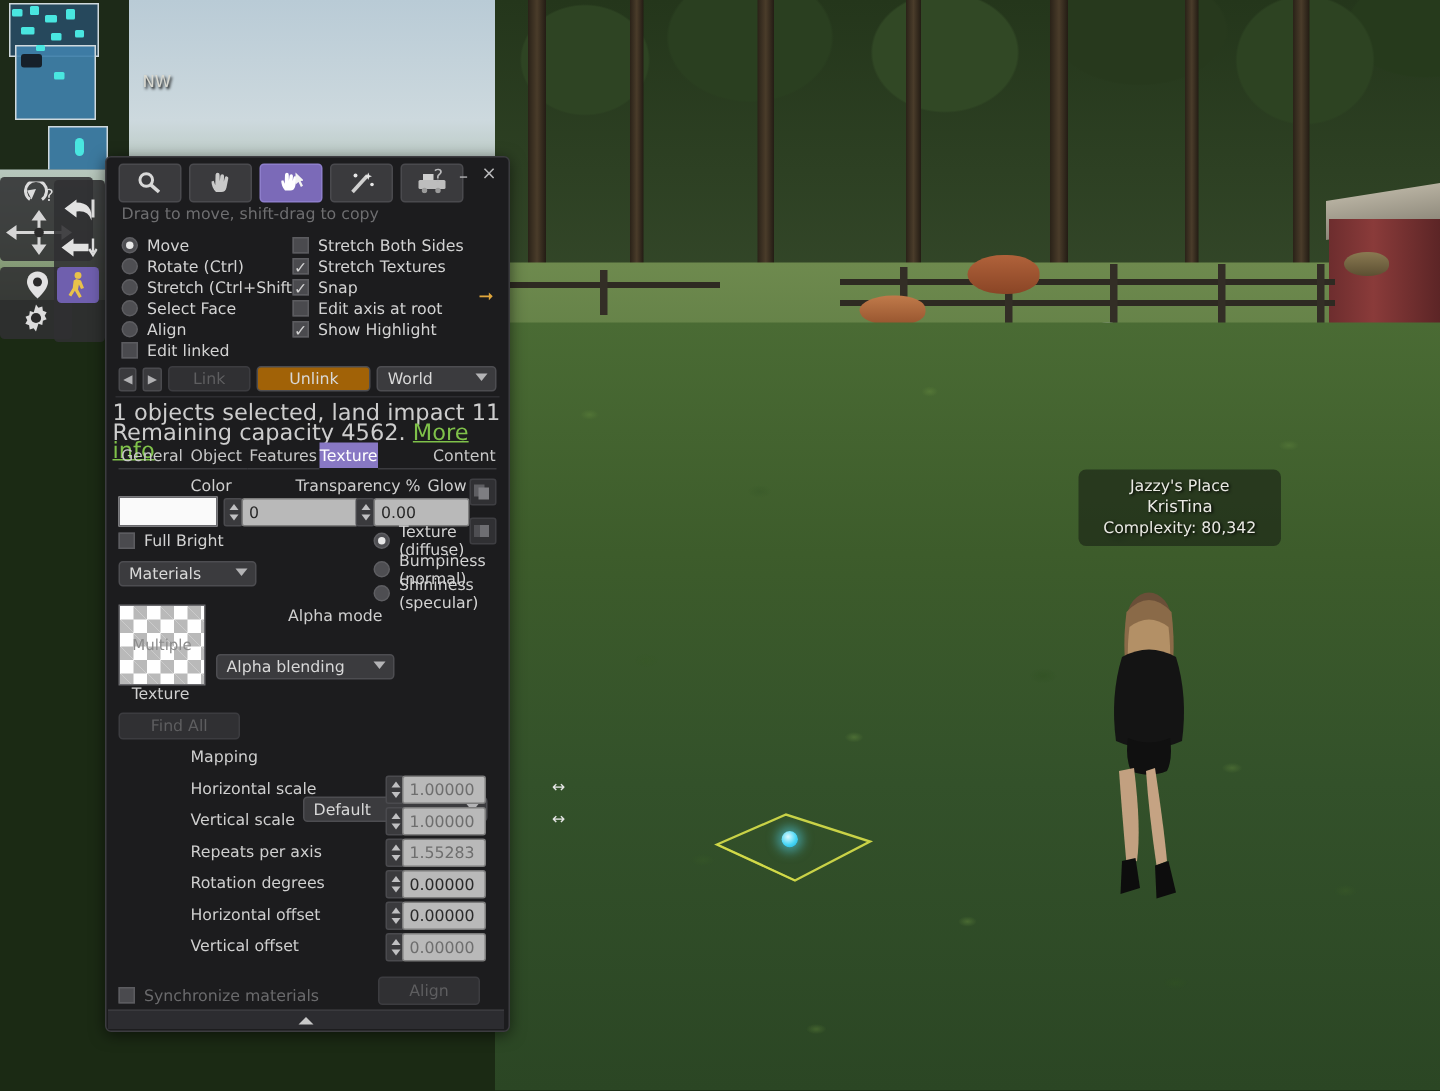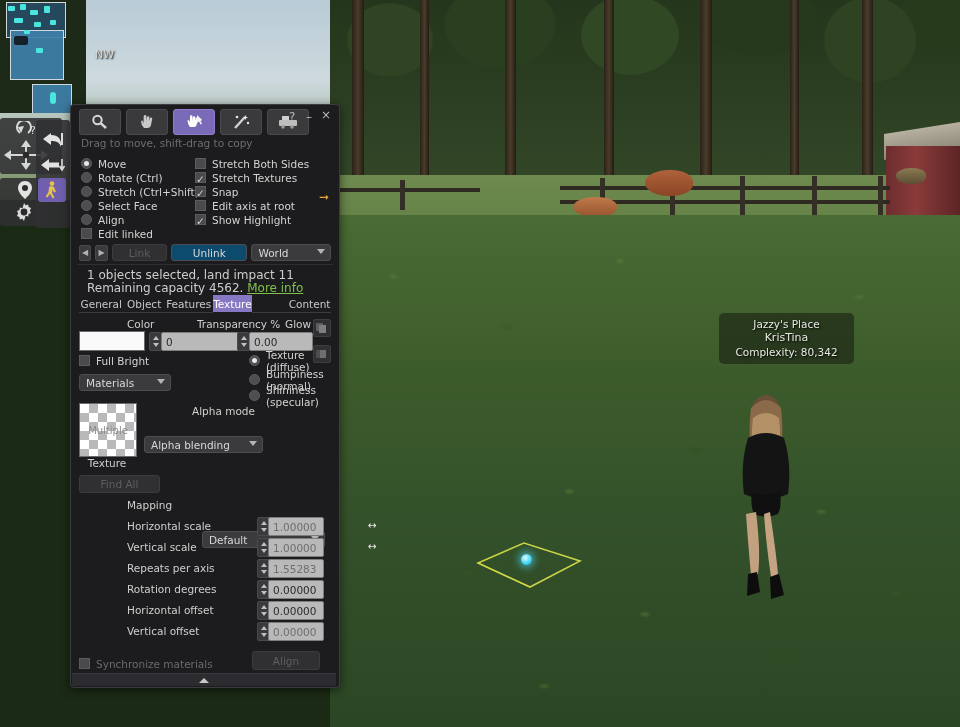--- a/index.html
+++ b/index.html
@@ -108,30 +108,30 @@
   .cbox{width:9px;height:9px;background:#4a4a4e;border:1px solid #5c5c60;
      margin-right:6px;position:relative;flex:0 0 auto;}
   .cbox.on:after{content:"";position:absolute;left:0px;top:-4px;color:#dcdcdc;
      font-size:11px;line-height:11px;}
   .opt .dim{color:#6a6a6c;}
   .arrowr{position:absolute;left:248px;top:85px;color:#e0a63c;font-size:12px;}
 
   .linkrow{position:absolute;left:8px;top:139px;width:252px;height:17px;display:flex;align-items:center;gap:4px;}
   .minib{width:12px;height:14px;background:#3a3a3d;border:1px solid #4a4a4e;border-radius:2px;
      color:#b0b0b2;font-size:8px;display:flex;align-items:center;justify-content:center;}
-  .btn{background:#0c4a6e;border:1px solid #4d4d51;border-radius:3px;color:#d8d8d8;
+  .btn{background:#a16207;border:1px solid #4d4d51;border-radius:3px;color:#d8d8d8;
      font-size:10.5px;display:flex;align-items:center;justify-content:center;height:15px;}
   .btn.dis{color:#5e5e60;background:#303033;border-color:#3c3c40;}
   .sel2{background:#3b3b3e;border:1px solid #4d4d51;border-radius:3px;color:#d8d8d8;
      font-size:10.5px;height:15px;display:flex;align-items:center;padding:0 6px;position:relative;}
   .sel2 .cv{position:absolute;right:5px;top:4px;border-left:4px solid transparent;
      border-right:4px solid transparent;border-top:5px solid #b4b4b6;}
 
   .divider{position:absolute;background:#2e2e32;height:1px;}
-  .info{position:absolute;left:16px;top:164px;color:#cdcdcd;font-size:12px;line-height:12.5px;}
+  .info{position:absolute;left:4px;top:164px;color:#cdcdcd;font-size:15px;line-height:12.5px;}
   .link{color:#7fc14a;text-decoration:underline;}
 
   .tabs{position:absolute;left:8px;top:190px;width:252px;height:17px;display:flex;}
   .tab{font-size:10.5px;color:#c8c8c8;display:flex;align-items:center;justify-content:center;
      height:17px;border-bottom:1px solid #3b3b3f;}
   .tab.active{background:#8878c4;color:#fff;border-bottom:none;}
 
   .lbl{position:absolute;color:#cfcfcf;font-size:10.5px;margin-left:48px;}
   .swatch{position:absolute;background:#fafafa;border:1px solid #6a6a6e;}
   .spin{position:absolute;width:11px;height:17px;background:#3a3a3d;border:1px solid #4a4a4e;border-radius:2px;}

